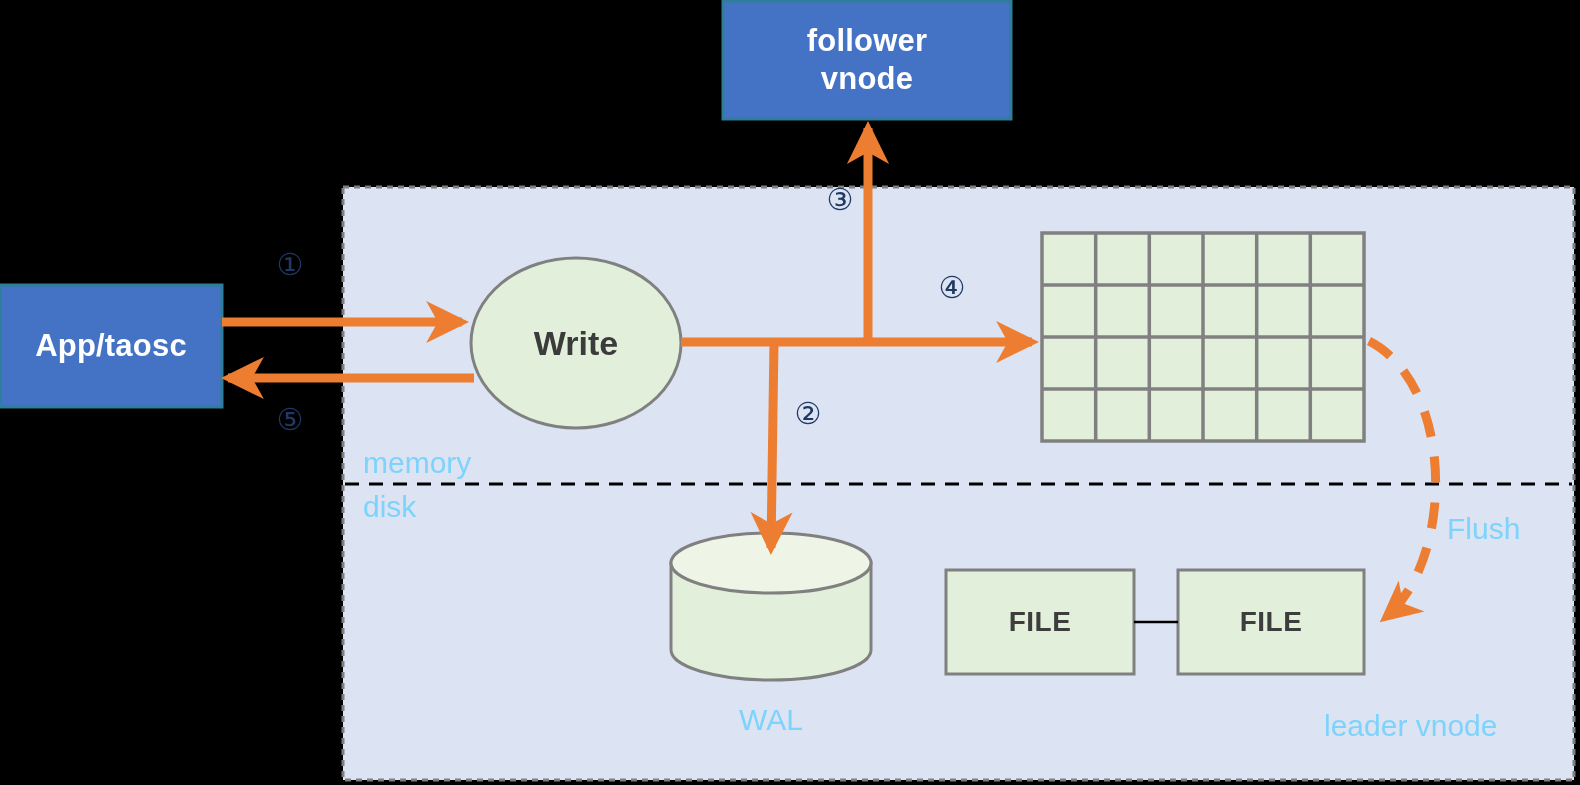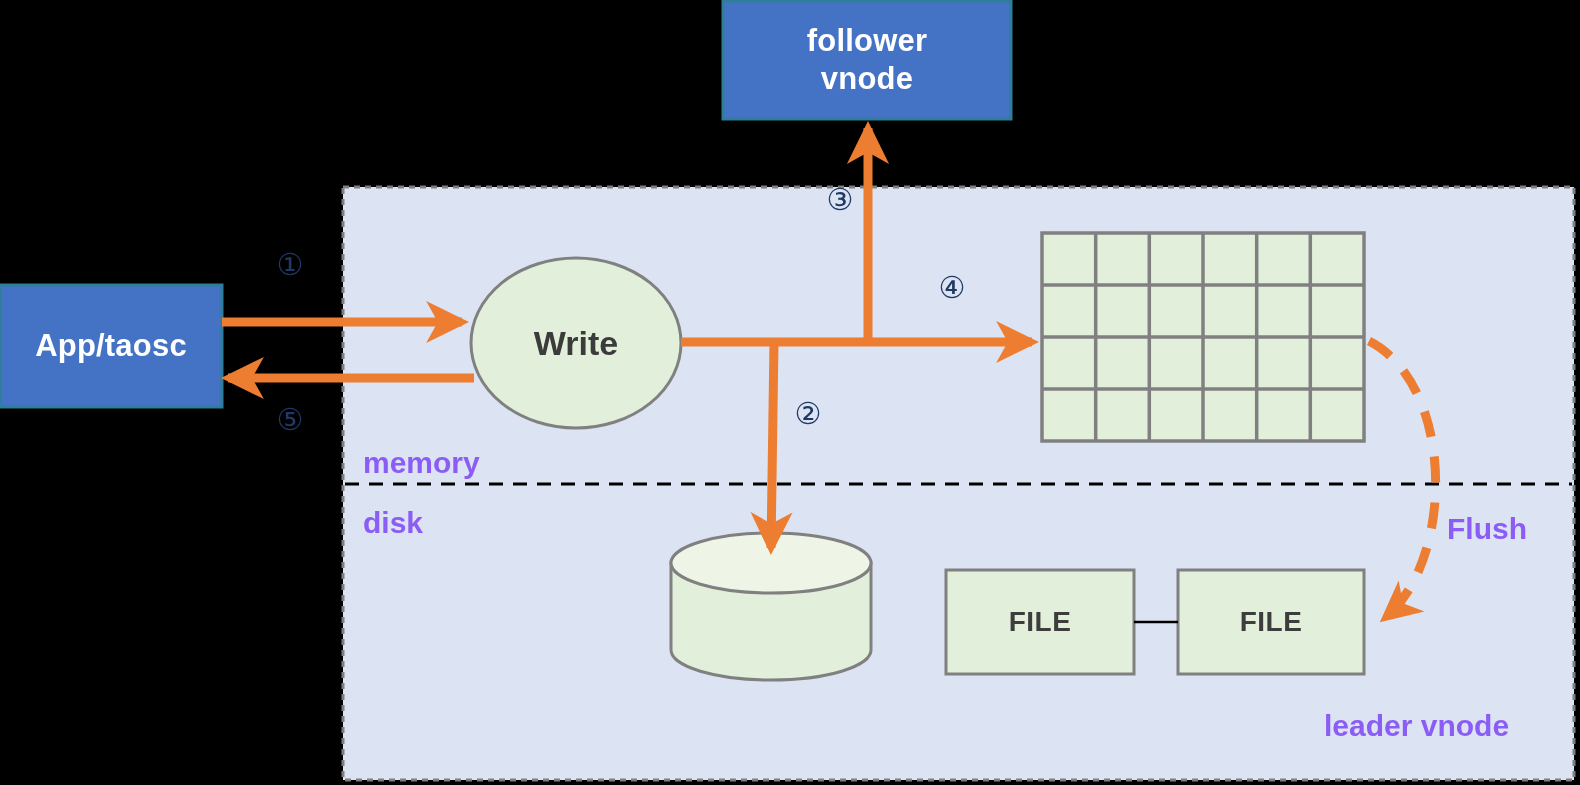--- a/index.html
+++ b/index.html
@@ -45,23 +45,23 @@
     font-size: 34px;
     text-align: center;
   }
   .file-label {
     color: #3d3d3d;
     font-weight: bold;
     font-size: 28px;
     letter-spacing: 0.5px;
   }
   .plain-label {
-    color: #8b5cf6;
+    color: #7dd3fc;
     font-size: 30px;
-    font-weight: bold;
+    font-weight: normal;
   }
   .step-num {
     position: absolute;
     display: flex;
     align-items: center;
     justify-content: center;
     color: #1F3864;
     font-size: 30px;
     line-height: 1;
     font-family: "DejaVu Sans", sans-serif;
@@ -130,24 +130,25 @@
 
   <div class="node-text blue-box-label" style="left:723px; top:1px; width:288px; height:118px;">follower
 vnode</div>
 
   <div class="node-text write-label" style="left:471px; top:258px; width:210px; height:170px;">Write</div>
 
   <div class="node-text file-label" style="left:946px; top:570px; width:188px; height:104px;">FILE</div>
 
   <div class="node-text file-label" style="left:1178px; top:570px; width:186px; height:104px;">FILE</div>
 
+  <div class="node-text plain-label" style="left:671px; top:700px; width:200px; height:40px;">WAL</div>
 
   <div class="node-text plain-label" style="left:363px; top:443px; width:200px; height:40px; justify-content:flex-start;">memory</div>
 
-  <div class="node-text plain-label" style="left:363px; top:487px; width:200px; height:40px; justify-content:flex-start;margin-top:16px;">disk</div>
+  <div class="node-text plain-label" style="left:363px; top:487px; width:200px; height:40px; justify-content:flex-start;">disk</div>
 
   <div class="node-text plain-label" style="left:1447px; top:509px; width:140px; height:40px; justify-content:flex-start;">Flush</div>
 
   <div class="node-text plain-label" style="left:1324px; top:706px; width:230px; height:40px; justify-content:flex-start;">leader vnode</div>
 
   <div class="step-num" style="left:268px; top:243px; width:44px; height:44px;">①</div>
 
   <div class="step-num" style="left:786px; top:392px; width:44px; height:44px;">②</div>
 
   <div class="step-num" style="left:818px; top:178px; width:44px; height:44px;">③</div>

